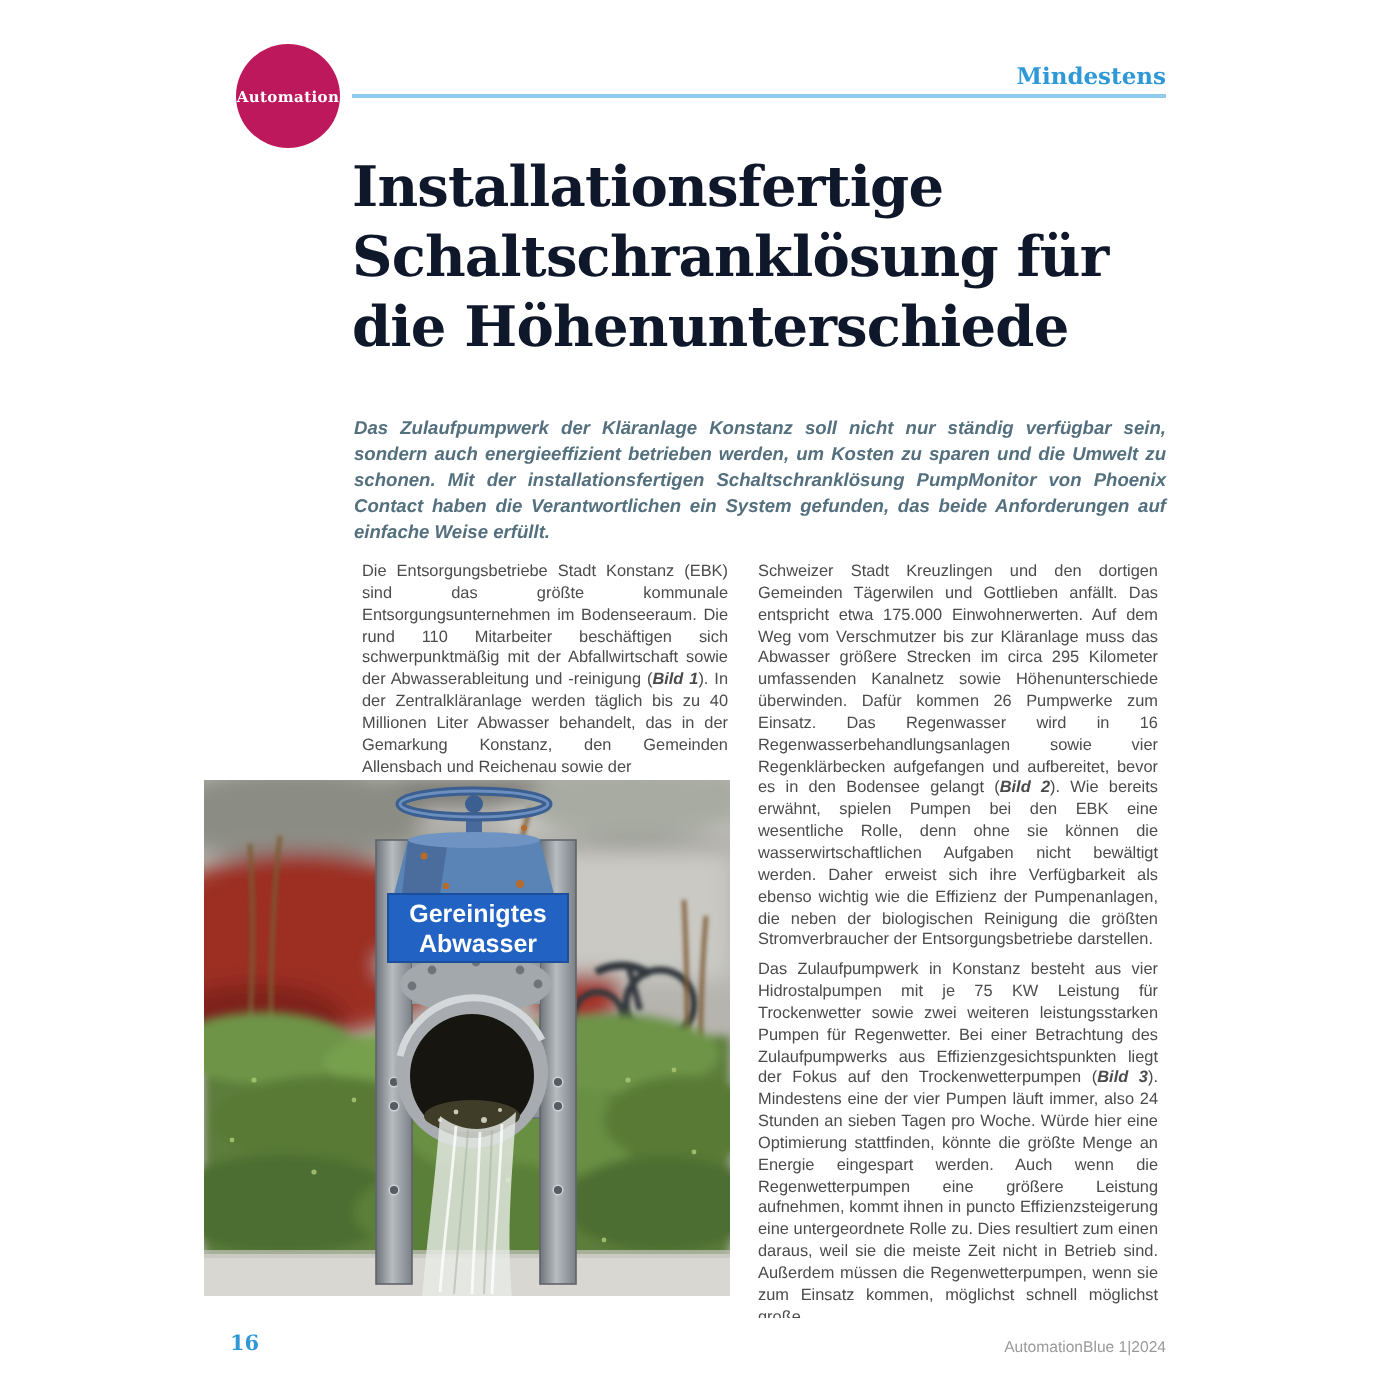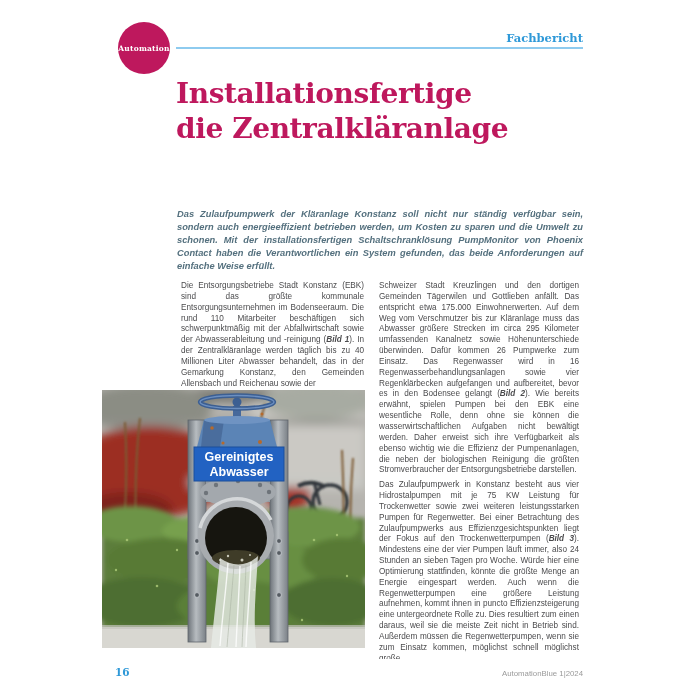--- a/index.html
+++ b/index.html
@@ -4,21 +4,21 @@
 <style>
   html,body{margin:0;padding:0;background:#e8e8e8;}
   .page{position:relative;width:700px;height:700px;background:#ffffff;overflow:hidden;
         font-family:"Liberation Sans",sans-serif;}
   .badge{position:absolute;left:118px;top:22px;width:52px;height:52px;border-radius:50%;
          background:#be185d;color:#fff;display:flex;align-items:center;justify-content:center;
          font:bold 7.5px "DejaVu Serif",serif;letter-spacing:.2px;}
   .topline{position:absolute;left:176px;top:47px;width:407px;height:2px;background:#8ecbef;}
   .kicker{position:absolute;right:117px;top:31px;color:#2f99d8;
           font:bold 11.5px "DejaVu Serif",serif;}
-  .title{position:absolute;left:176px;top:76px;color:#be185d;
+  .title{position:absolute;left:176px;top:76px;color:#0f172a;
          font:bold 28px/35px "DejaVu Serif",serif;letter-spacing:-.4px;}
   .lead{position:absolute;left:177px;top:208px;width:406px;color:#54707e;
         font:bold italic 9.3px/13px "Liberation Sans",sans-serif;text-align:justify;}
   .col{position:absolute;top:277px;color:#4b4b4d;font:8.2px/10.85px "Liberation Sans",sans-serif;
        text-align:justify;overflow:hidden;}
   .col p{margin:4px;}
   .col-left{left:177px;width:191px;height:110px;}
   .col-right{left:375px;width:208px;height:382px;}
   .subheading{color:#3b2584;font:bold 10.5px "DejaVu Serif",serif;margin:7px 0 4px 0;
               text-align:left;}
@@ -30,25 +30,26 @@
 </style>
 </head>
 <body>
 
 <div class="page">
 
   <div class="badge">
     <span>Automation</span>
   </div>
   <div class="topline"></div>
-  <div class="kicker">Fachbericht</div>
+  <div class="kicker">Mindestens</div>
 
   <div class="title">
     <div>Installationsfertige</div>
-    <div>die Zentralkläranlage</div>
+    <div>Schaltschranklösung für</div>
+    <div>die Höhenunterschiede</div>
   </div>
 
   <div class="lead">Das Zulaufpumpwerk der Kläranlage Konstanz soll nicht nur ständig verfügbar sein, sondern auch energieeffizient betrieben werden, um Kosten zu sparen und die Umwelt zu schonen. Mit der installationsfertigen Schaltschranklösung PumpMonitor von Phoenix Contact haben die Verantwortlichen ein System gefunden, das beide Anforderungen auf einfache Weise erfüllt.</div>
 
   <div class="col col-left">
     <p><span>Die Entsorgungsbetriebe Stadt Konstanz (EBK) sind das größte kommunale Entsorgungsunternehmen im Bodenseeraum. Die rund 110 Mitarbeiter beschäftigen sich schwerpunktmäßig mit der Abfallwirtschaft sowie der Abwasserableitung und -reinigung (</span><span style="font-weight: bold; font-style: italic;">Bild 1</span><span>). In der Zentralkläranlage werden täglich bis zu 40 Millionen Liter Abwasser behandelt, das in der Gemarkung Konstanz, den Gemeinden Allensbach und Reichenau sowie der</span></p>
   </div>
 
   <div class="col col-right">
     <p><span>Schweizer Stadt Kreuzlingen und den dortigen Gemeinden Tägerwilen und Gottlieben anfällt. Das entspricht etwa 175.000 Einwohnerwerten. Auf dem Weg vom Verschmutzer bis zur Kläranlage muss das Abwasser größere Strecken im circa 295 Kilometer umfassenden Kanalnetz sowie Höhenunterschiede überwinden. Dafür kommen 26 Pumpwerke zum Einsatz. Das Regenwasser wird in 16 Regenwasserbehandlungsanlagen sowie vier Regenklärbecken aufgefangen und aufbereitet, bevor es in den Bodensee gelangt (</span><span style="font-weight: bold; font-style: italic;">Bild 2</span><span>). Wie bereits erwähnt, spielen Pumpen bei den EBK eine wesentliche Rolle, denn ohne sie können die wasserwirtschaftlichen Aufgaben nicht bewältigt werden. Daher erweist sich ihre Verfügbarkeit als ebenso wichtig wie die Effizienz der Pumpenanlagen, die neben der biologischen Reinigung die größten Stromverbraucher der Entsorgungsbetriebe darstellen.</span></p>

